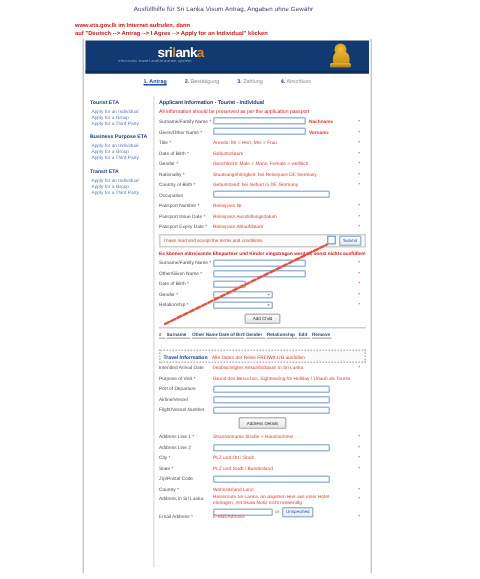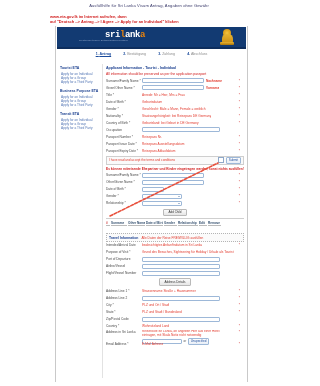--- a/index.html
+++ b/index.html
@@ -30,21 +30,21 @@
     overflow:hidden;
   }
 
   
   .banner{
     position:relative;margin:1px 1px 0 1px;height:20px;background:#123a72;
     border-bottom:2px solid #0d2d5c;
   }
   .logo{
     position:absolute;left:16px;top:3px;font-size:9px;font-weight:bold;
-    letter-spacing:-.4px;color:#ffffff;font-family:Liberation Mono, monospace;padding-left:32px;
+    letter-spacing:-.4px;color:#ffffff;font-family:Liberation Sans, sans-serif;padding-left:32px;
   }
   .logo .i{color:#e8820c;}
   .logo .a{color:#e8820c;}
   .logo-sub{
     position:absolute;left:22px;top:12px;font-size:2.5px;color:#9fb4d4;letter-spacing:.2px;
   }
   .crest{
     position:absolute;right:12px;top:2px;width:14px;height:16px;
   }
   .crest .sun{

